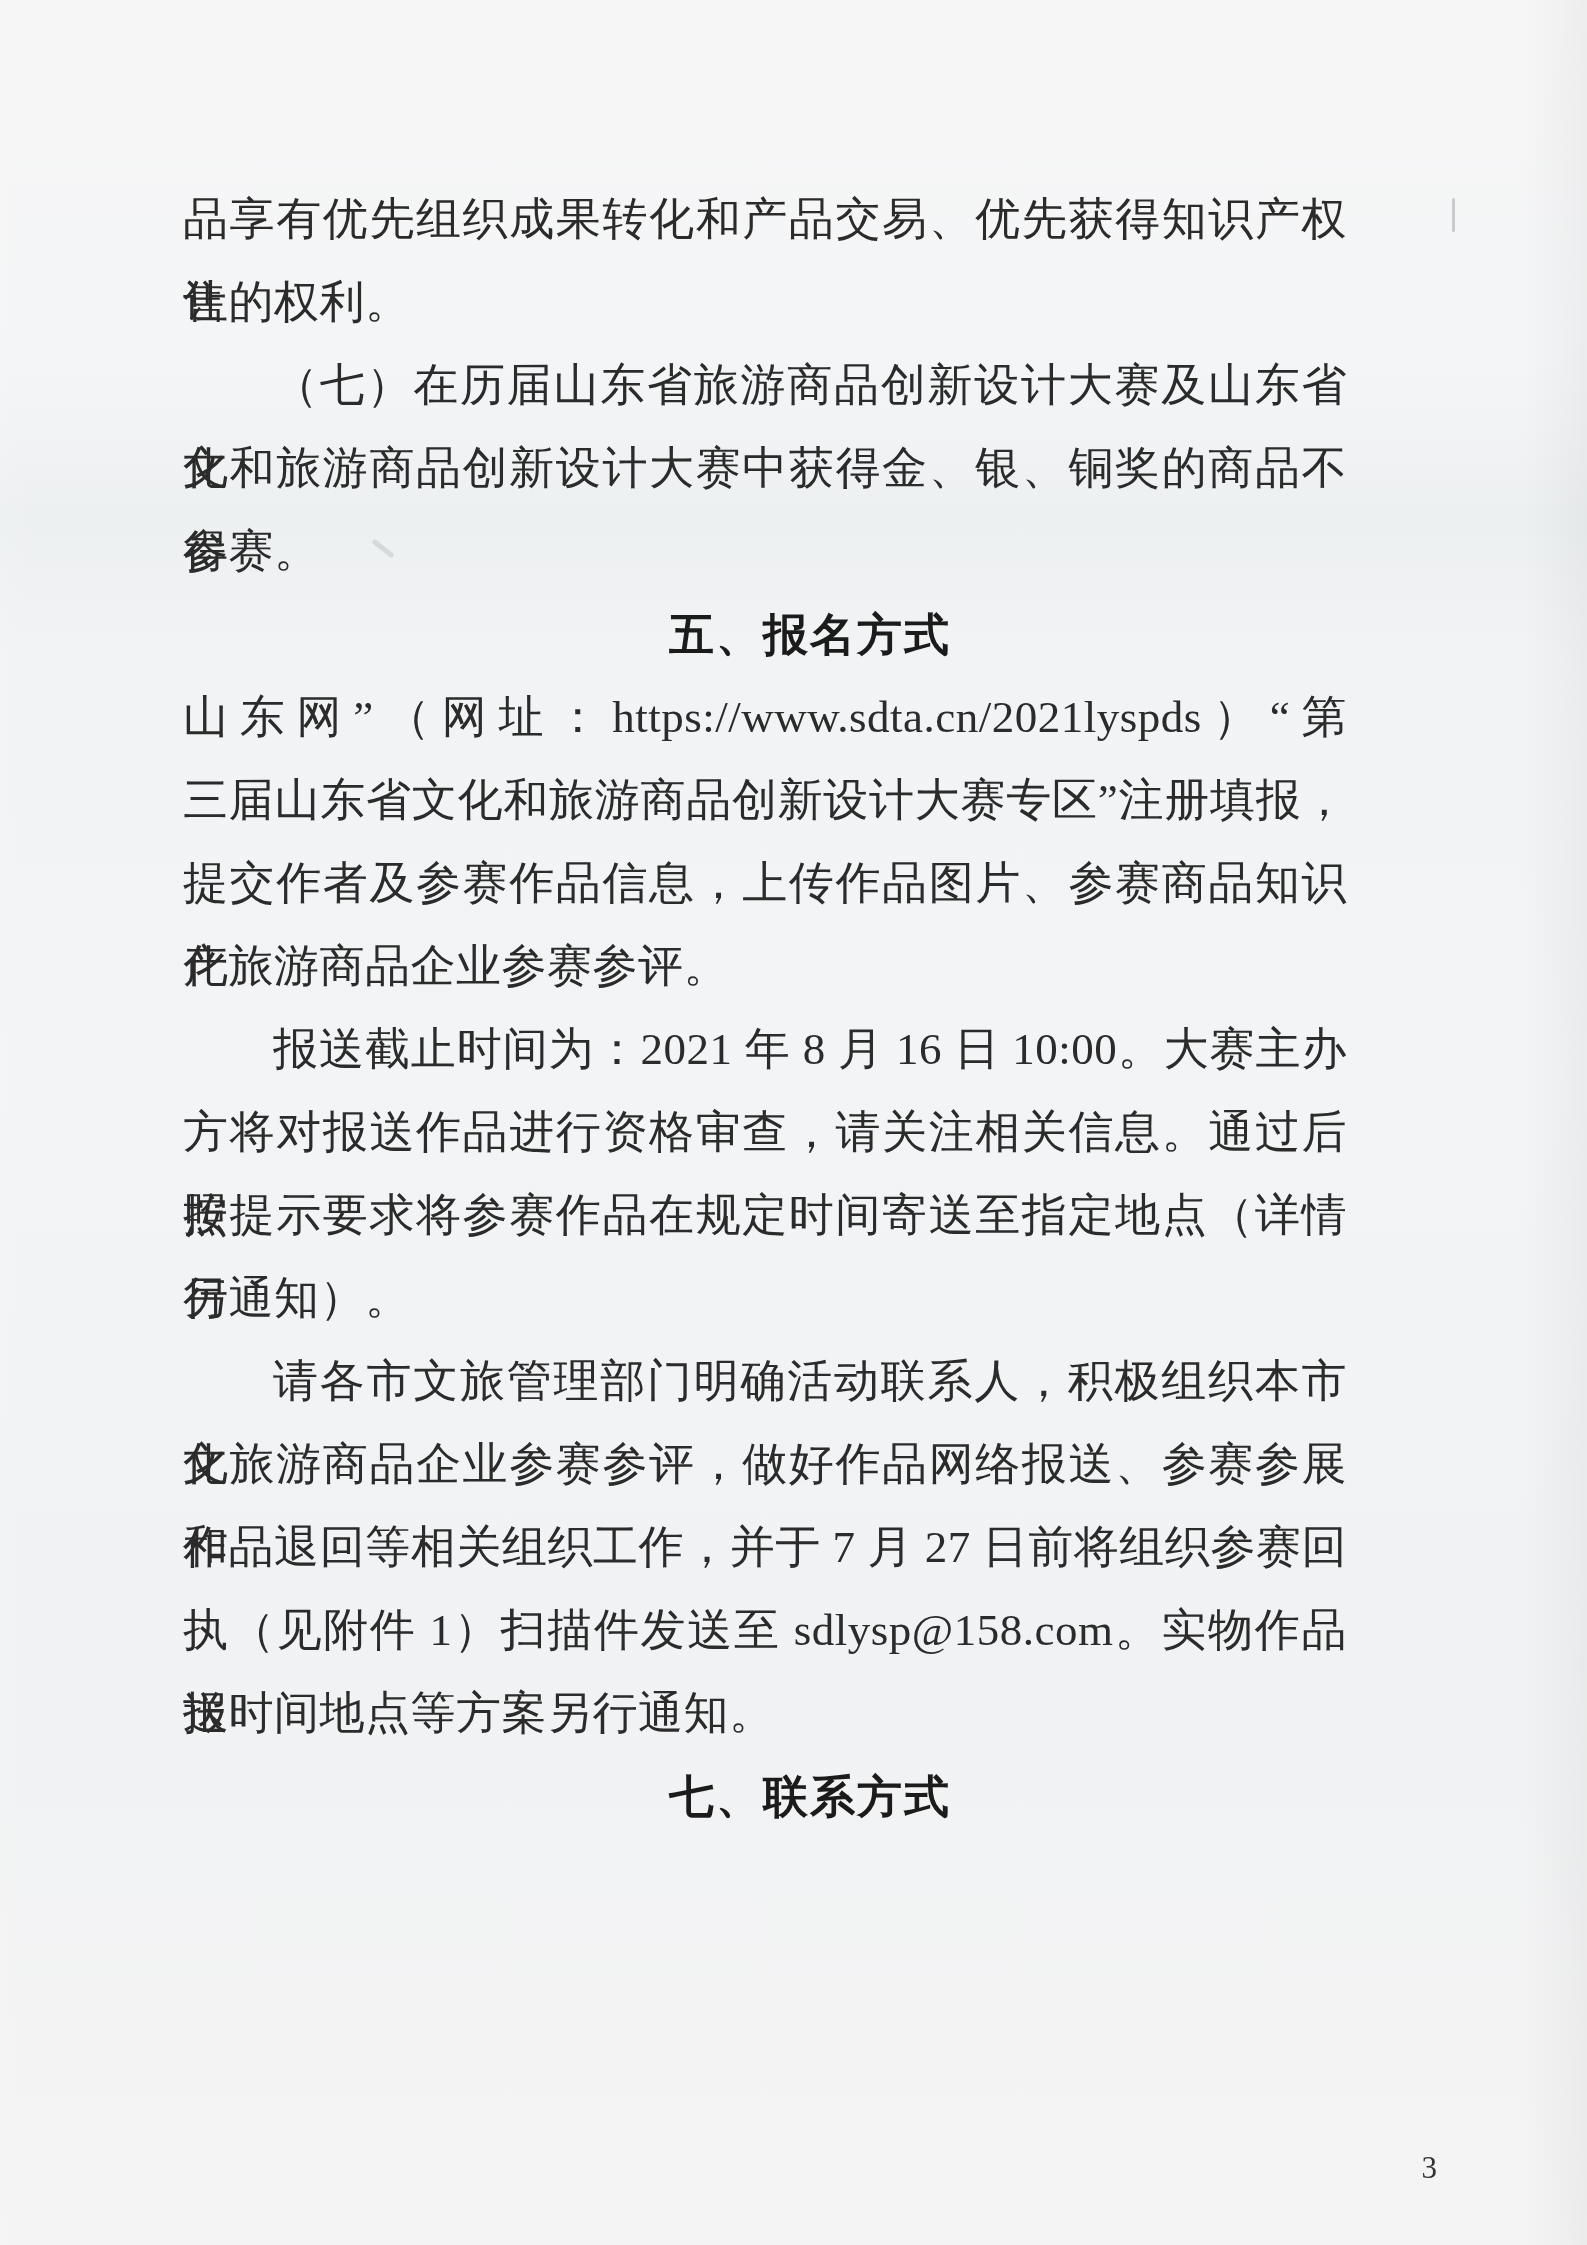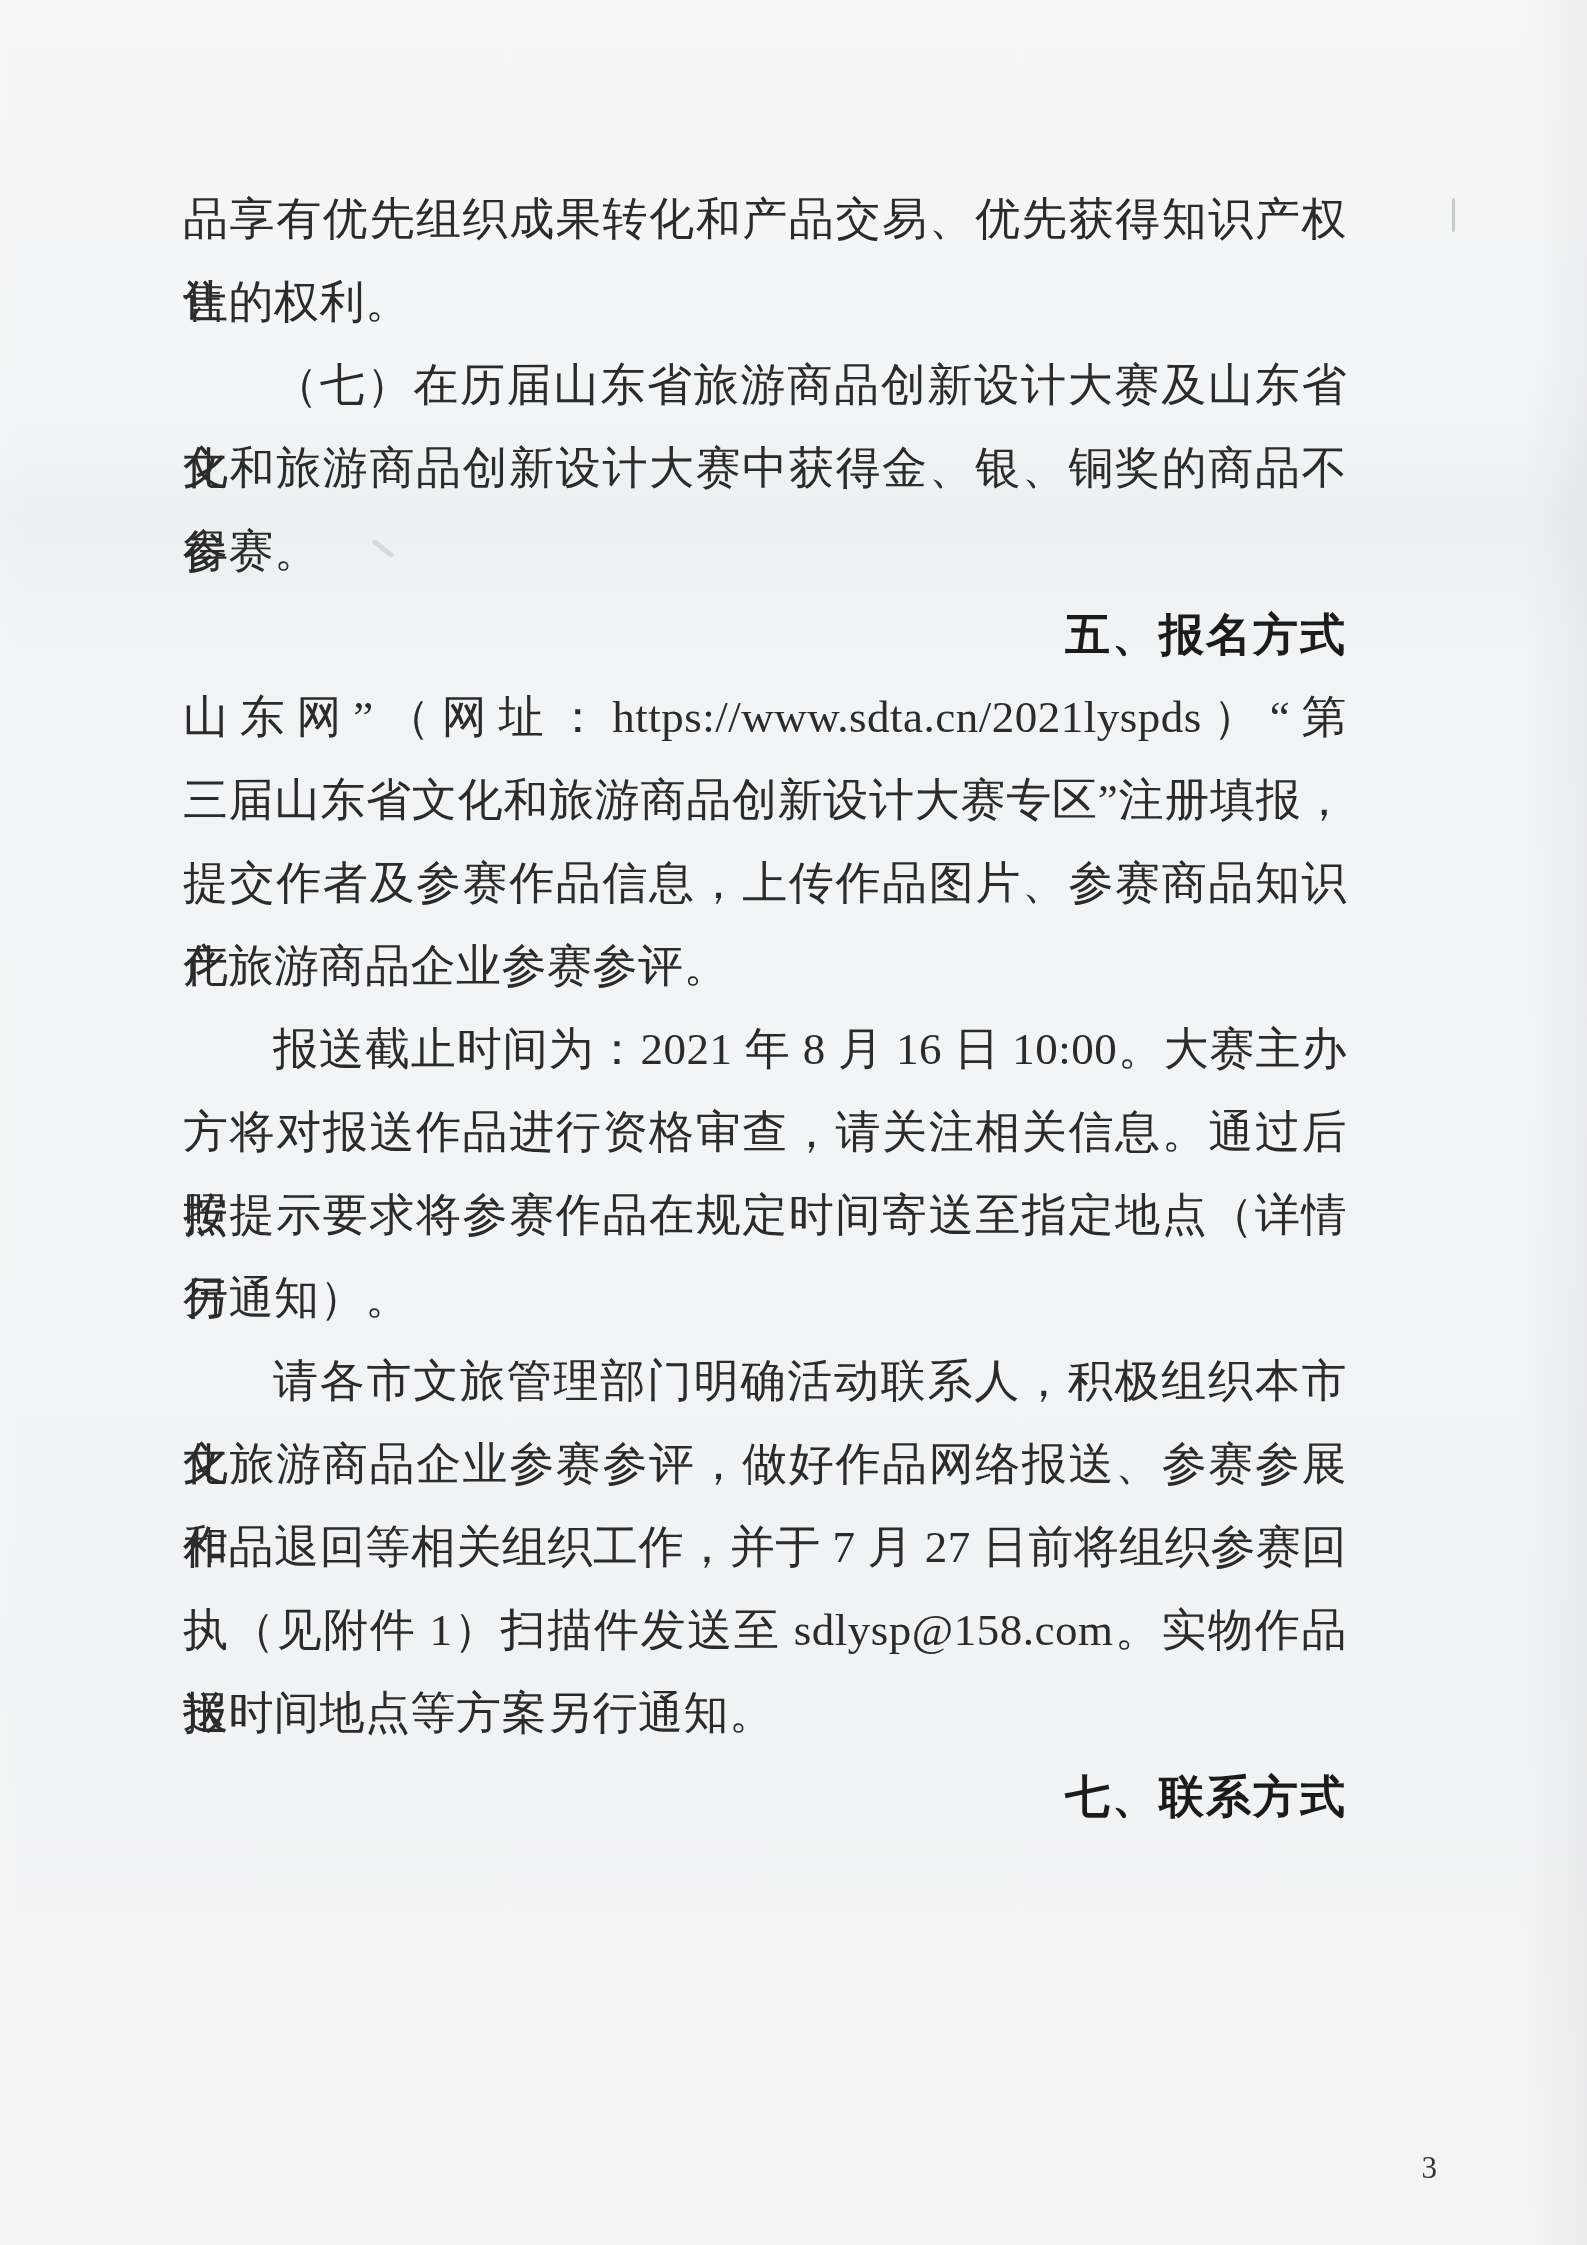--- a/index.html
+++ b/index.html
@@ -39,21 +39,21 @@
     text-align-last: justify;
   }
   .line.indent {
     text-indent: 90px;
   }
   .line.heading {
     font-family: "Liberation Sans", "DejaVu Sans", sans-serif;
     font-weight: 700;
     color: #1b1b1b;
     letter-spacing: 2px;
-    text-align: right;
+    text-align: center;
   }
   .page-number {
     position: absolute;
     right: 150px;
     top: 2150px;
     font-size: 31px;
     color: #333333;
   }
   .artifact-tick {
     position: absolute;

